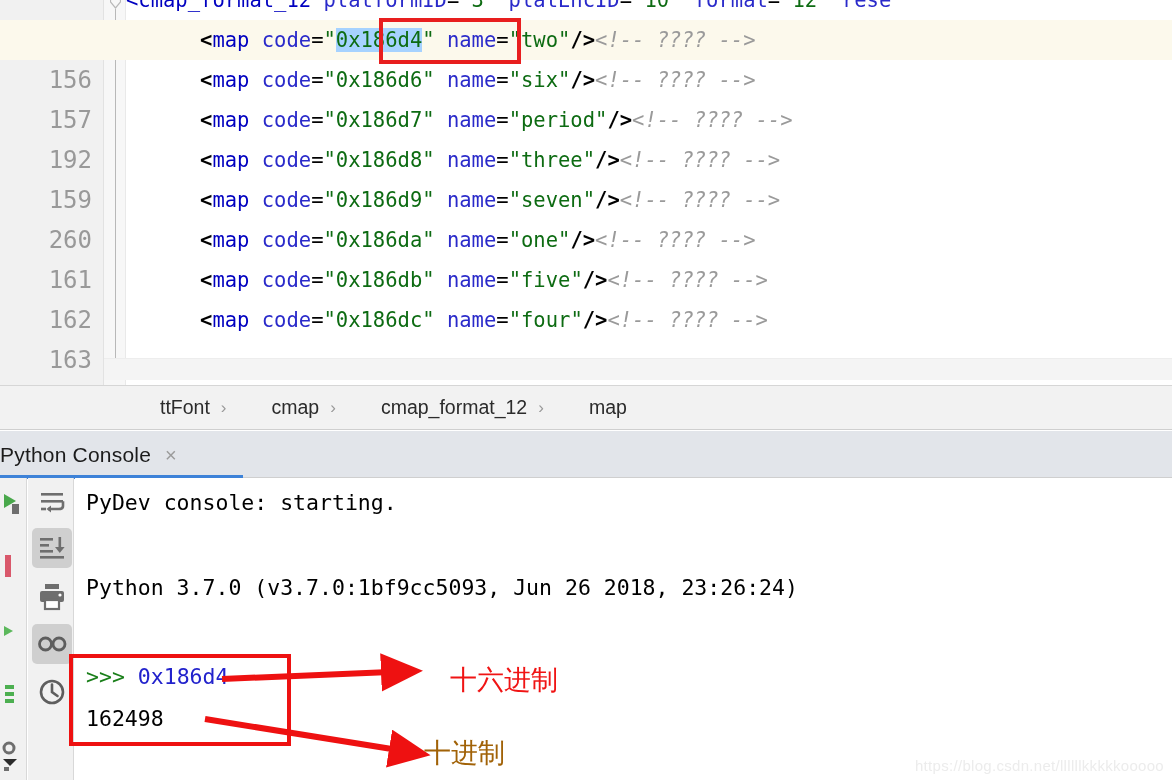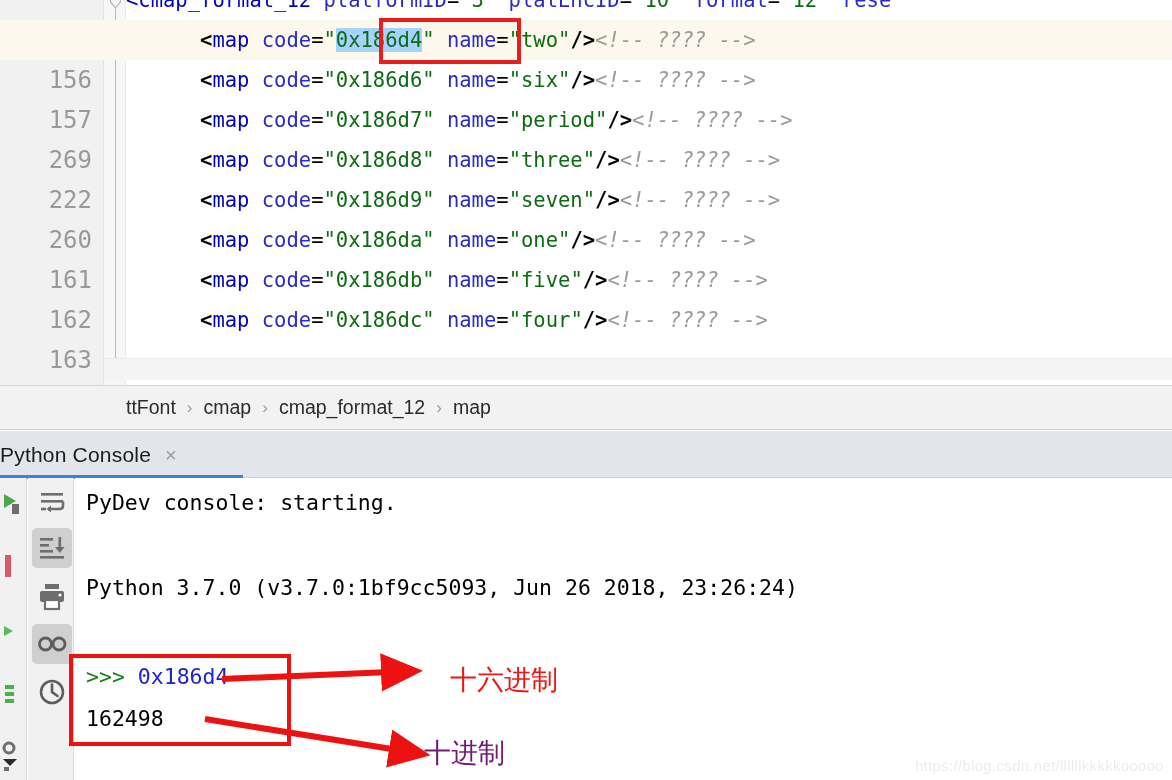--- a/index.html
+++ b/index.html
@@ -81,21 +81,21 @@
     position: absolute; left: 0; top: 385px; width: 1172px; height: 1px;
     background: #d6d6d6;
   }
 
   
   #breadcrumb-bar {
     position: absolute; left: 0; top: 386px; width: 1172px; height: 44px;
     background: #f2f2f2; border-bottom: 1px solid #cfcfcf;
     display: flex; align-items: center; padding-left: 126px;
   }
-  .crumb { font-size: 19.5px; color: #2b2b2b; }
+  .crumb { font-size: 19.5px; color: #2b2b2b; margin-left: 34px; }
   .crumb-sep { font-size: 17px; color: #9a9a9a; margin: 0 11px; }
 
   
   #console-window {
     position: absolute; left: 0; top: 431px; width: 1172px; height: 349px;
     background: #ffffff;
     padding-left: 40px;
   }
   #console-tabbar {
     position: absolute; left: 0; top: 0; width: 1172px; height: 47px;
@@ -155,21 +155,21 @@
     border: 4px solid #ee1111; z-index: 30;
   }
   #ann-hex {
     position: absolute; left: 450px; top: 662px; z-index: 30;
     font-family: "DejaVu Sans", sans-serif;
     font-size: 27px; color: #f01414; white-space: nowrap;
   }
   #ann-dec {
     position: absolute; left: 424px; top: 735px; z-index: 30;
     font-family: "DejaVu Sans", sans-serif;
-    font-size: 27px; color: #701a75; white-space: nowrap;
+    font-size: 27px; color: #a16207; white-space: nowrap;
   }
   #arrows { position: absolute; left: 0; top: 0; width: 1172px; height: 780px;
             pointer-events: none; z-index: 29; }
 
   #watermark {
     position: absolute; right: 8px; bottom: 6px; z-index: 40;
     font-size: 15px; color: #ececec; letter-spacing: .3px;
   }
 </style>
 </head>
@@ -194,26 +194,26 @@
       <div class="lnum">156</div>
       <div class="ctext"><span class="tname">&lt;cmap_format_12</span><span class="attr"> platformID</span><span class="eq">=</span><span class="str">"3"</span><span class="attr"> platEncID</span><span class="eq">=</span><span class="str">"10"</span><span class="attr"> format</span><span class="eq">=</span><span class="str">"12"</span><span class="attr"> rese</span></div>
     </div>
 
     <div class="code-line" style="top:20px;">
       <div class="lnum">157</div>
       <div class="ctext">      <span class="tag">&lt;</span><span class="tname">map</span> <span class="attr">code</span><span class="eq">=</span><span class="str">"</span><span class="str sel">0x186d4</span><span class="str">"</span> <span class="attr">name</span><span class="eq">=</span><span class="str">"two"</span><span class="tag">/&gt;</span><span class="cmt">&lt;!-- ???? --&gt;</span></div>
     </div>
 
     <div class="code-line" style="top:60px;">
-      <div class="lnum">269</div>
+      <div class="lnum">192</div>
       <div class="ctext">      <span class="tag">&lt;</span><span class="tname">map</span> <span class="attr">code</span><span class="eq">=</span><span class="str">"</span><span class="str">0x186d6</span><span class="str">"</span> <span class="attr">name</span><span class="eq">=</span><span class="str">"</span><span class="str">six</span><span class="str">"</span><span class="tag">/&gt;</span><span class="cmt">&lt;!-- ???? --&gt;</span></div>
     </div>
 
     <div class="code-line" style="top:100px;">
-      <div class="lnum">222</div>
+      <div class="lnum">159</div>
       <div class="ctext">      <span class="tag">&lt;</span><span class="tname">map</span> <span class="attr">code</span><span class="eq">=</span><span class="str">"</span><span class="str">0x186d7</span><span class="str">"</span> <span class="attr">name</span><span class="eq">=</span><span class="str">"</span><span class="str">period</span><span class="str">"</span><span class="tag">/&gt;</span><span class="cmt">&lt;!-- ???? --&gt;</span></div>
     </div>
 
     <div class="code-line" style="top:140px;">
       <div class="lnum">260</div>
       <div class="ctext">      <span class="tag">&lt;</span><span class="tname">map</span> <span class="attr">code</span><span class="eq">=</span><span class="str">"</span><span class="str">0x186d8</span><span class="str">"</span> <span class="attr">name</span><span class="eq">=</span><span class="str">"</span><span class="str">three</span><span class="str">"</span><span class="tag">/&gt;</span><span class="cmt">&lt;!-- ???? --&gt;</span></div>
     </div>
 
     <div class="code-line" style="top:180px;">
       <div class="lnum">161</div>

